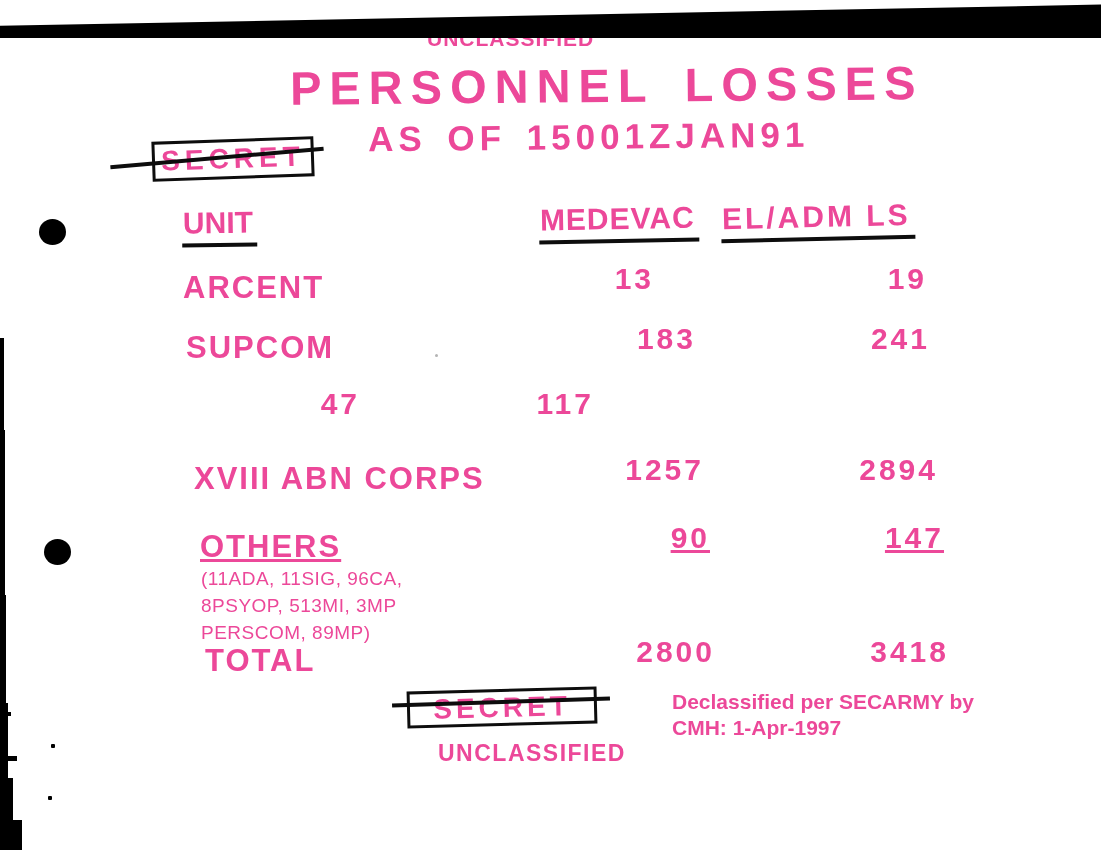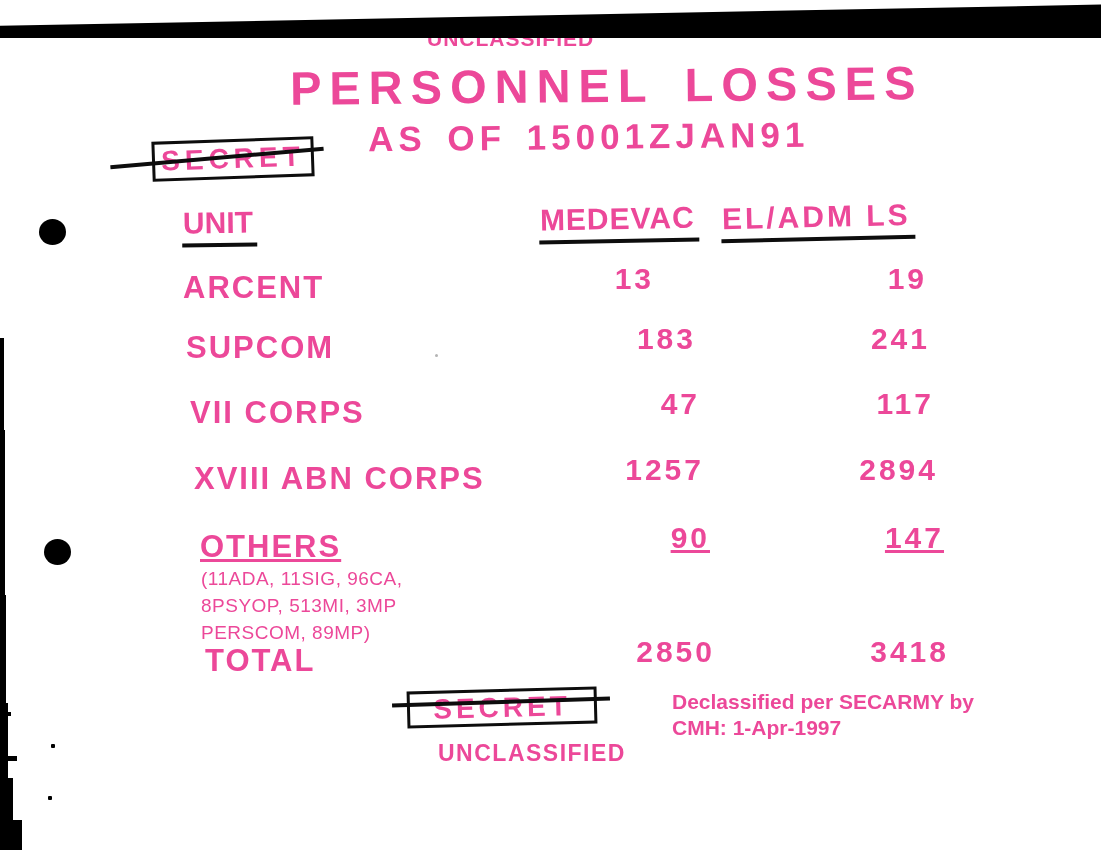--- a/index.html
+++ b/index.html
@@ -76,21 +76,20 @@
     <span class="val v2">19</span>
   </div>
 
   <div class="trow" style="left:186px;top:330px;">
     <span class="unit">SUPCOM</span>
     <span class="val v1">183</span>
     <span class="val v2">241</span>
   </div>
 
   <div class="trow" style="left:190px;top:395px;">
-    <span class="unit">VII CORPS</span>
     <span class="val v1">47</span>
     <span class="val v2">117</span>
   </div>
 
   <div class="trow" style="left:194px;top:461px;">
     <span class="unit">XVIII ABN CORPS</span>
     <span class="val v1">1257</span>
     <span class="val v2">2894</span>
   </div>
 
@@ -101,21 +100,21 @@
   </div>
 
   <div class="abs others-note" style="left:201px;top:565px;">
     <div>(11ADA, 11SIG, 96CA,</div>
     <div>8PSYOP, 513MI, 3MP</div>
     <div>PERSCOM, 89MP)</div>
   </div>
 
   <div class="trow" style="left:205px;top:643px;">
     <span class="unit">TOTAL</span>
-    <span class="val v1">2850</span>
+    <span class="val v1">2800</span>
     <span class="val v2">3418</span>
   </div>
 
   <div class="abs stamp-box stamp-bottom-box">
     <span class="stamp-text">SECRET</span>
   </div>
   <div class="abs stamp-line stamp-bottom-line"></div>
 
   <div class="abs classification-bottom">UNCLASSIFIED</div>
 

